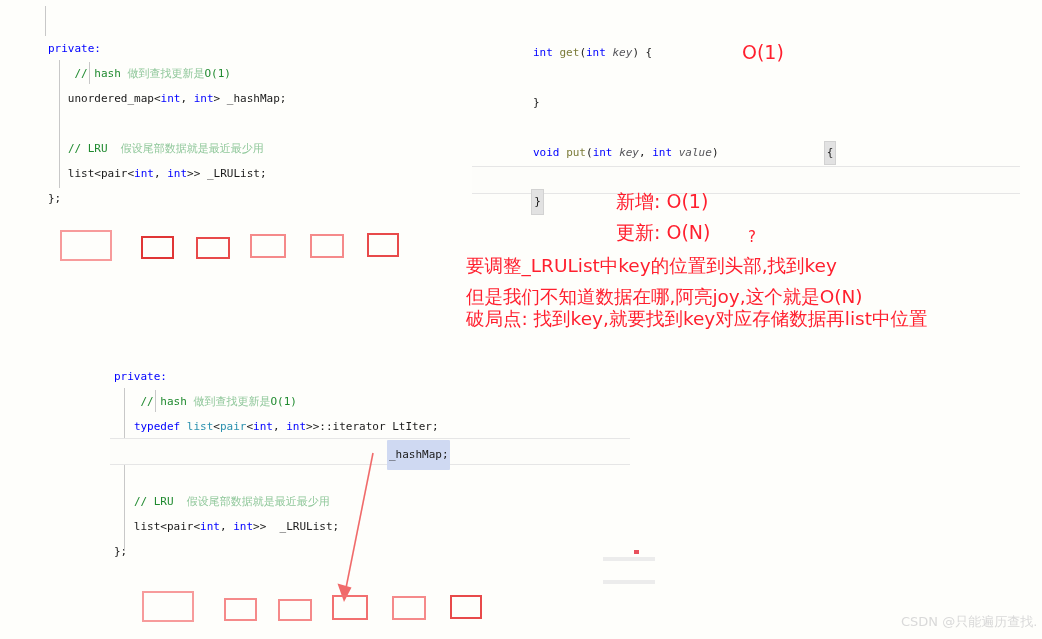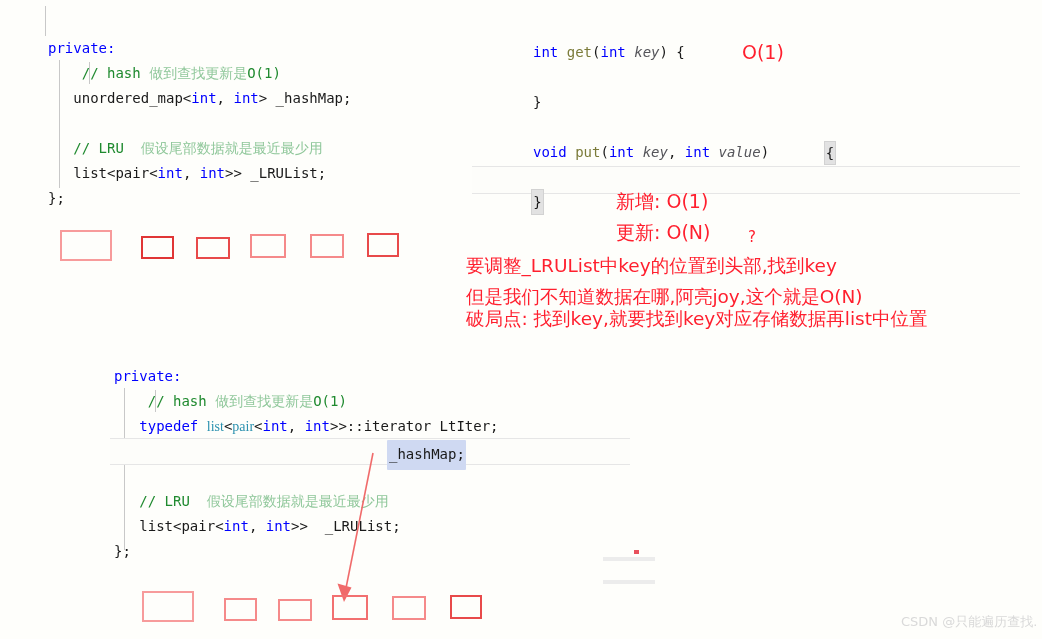--- a/index.html
+++ b/index.html
@@ -13,32 +13,32 @@
     position: relative;
     background: #fefefb;
     font-family: "DejaVu Sans Mono", "Liberation Mono", monospace;
     overflow: hidden;
   }
 
   
   .code-block {
     position: absolute;
     font-family: "DejaVu Sans Mono", "Liberation Mono", monospace;
-    font-size: 14px;
+    font-size: 11px;
     line-height: 25px;
     white-space: pre;
     color: #1a1a1a;
   }
   .code-line {
     position: relative;
     height: 25px;
     white-space: pre;
   }
   .kw      { color: #0000ff; }
-  .type    { color: #2b91af; font-family: Liberation Serif, serif; }
+  .type    { color: #2b91af; }
   .fn      { color: #7b7b39; }
   .param   { color: #55555a; font-style: italic; }
   .punc    { color: #1a1a1a; }
   .cmt     { color: #1f8a2f; }
   .cmt-cjk { color: #8fc79a; font-family: Liberation Mono, monospace; }
   .ident   { color: #1a1a1a; }
 
   
   .indent-guide {
     position: absolute;

